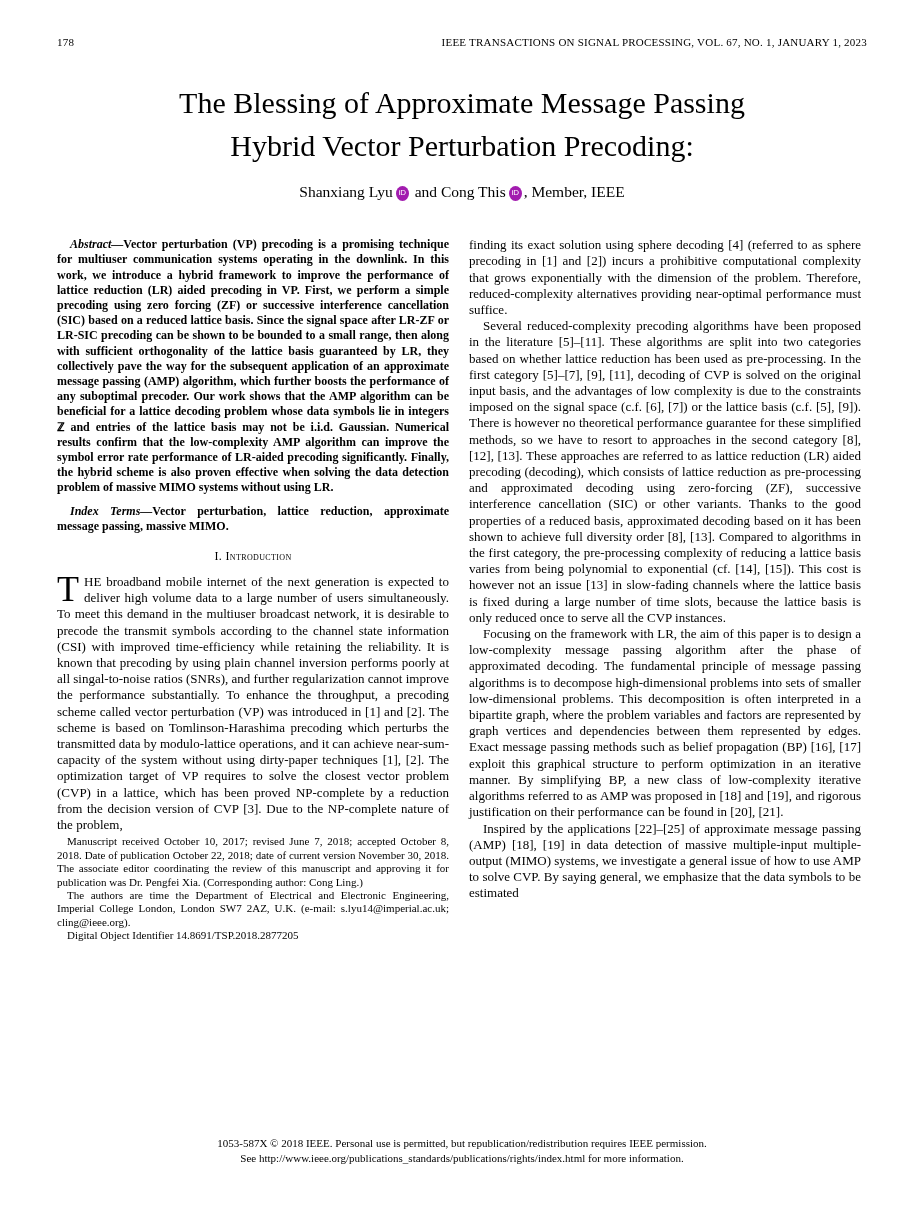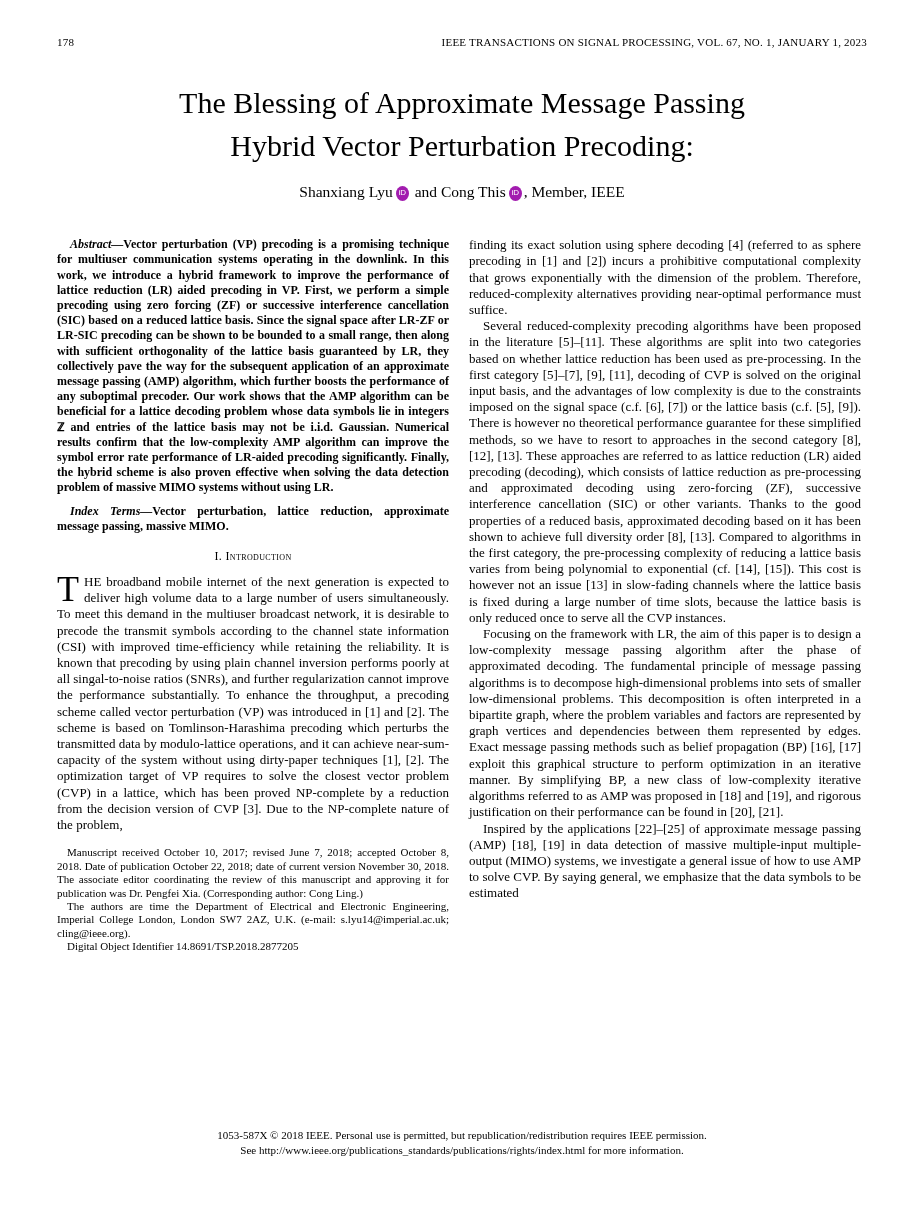--- a/index.html
+++ b/index.html
@@ -81,30 +81,30 @@
     text-indent: 14px;
   }
   .body-par.noindent { text-indent: 0; }
   .dropcap {
     float: left;
     font-size: 36px;
     line-height: 29px;
     padding: 1px 5px 0 0;
   }
   .footnotes {
-    margin-top: 13px;
+    margin-top: 2px;
     font-size: 11px;
     line-height: 13.4px;
     text-align: justify;
   }
   .footnotes p { margin: 0; text-indent: 10px; }
   .page-footer {
     position: absolute;
     left: 57px; right: 57px;
-    bottom: 74px;
+    bottom: 66px;
     text-align: center;
     font-size: 11px;
     line-height: 15px;
   }
   .page-footer div { display: block; }
 </style>
 </head>
 <body>
 
 <div class="page">

